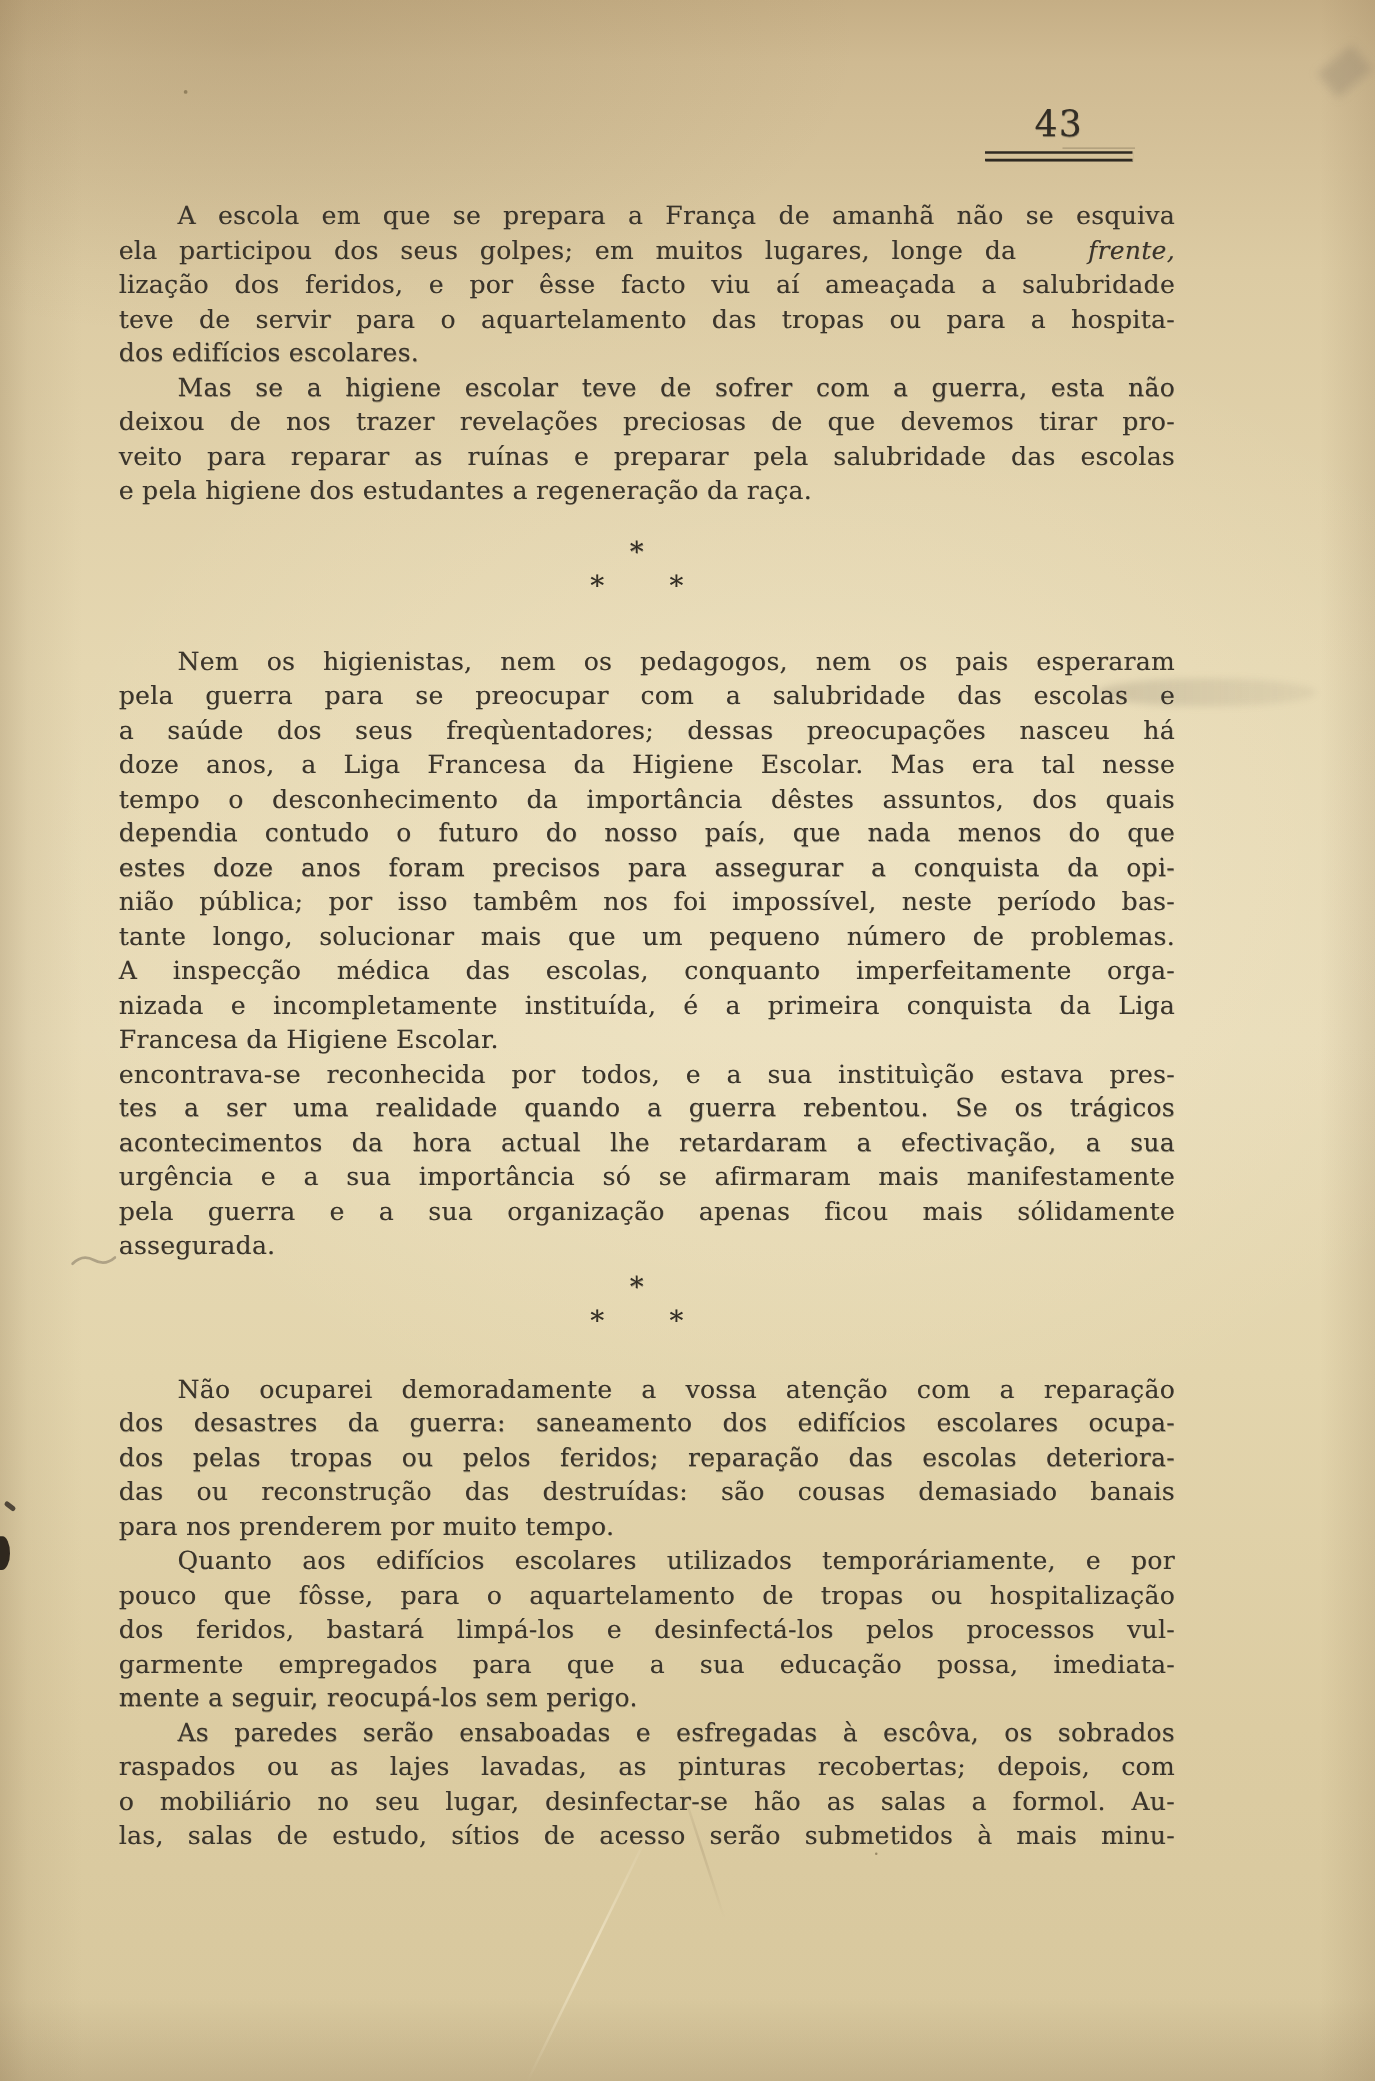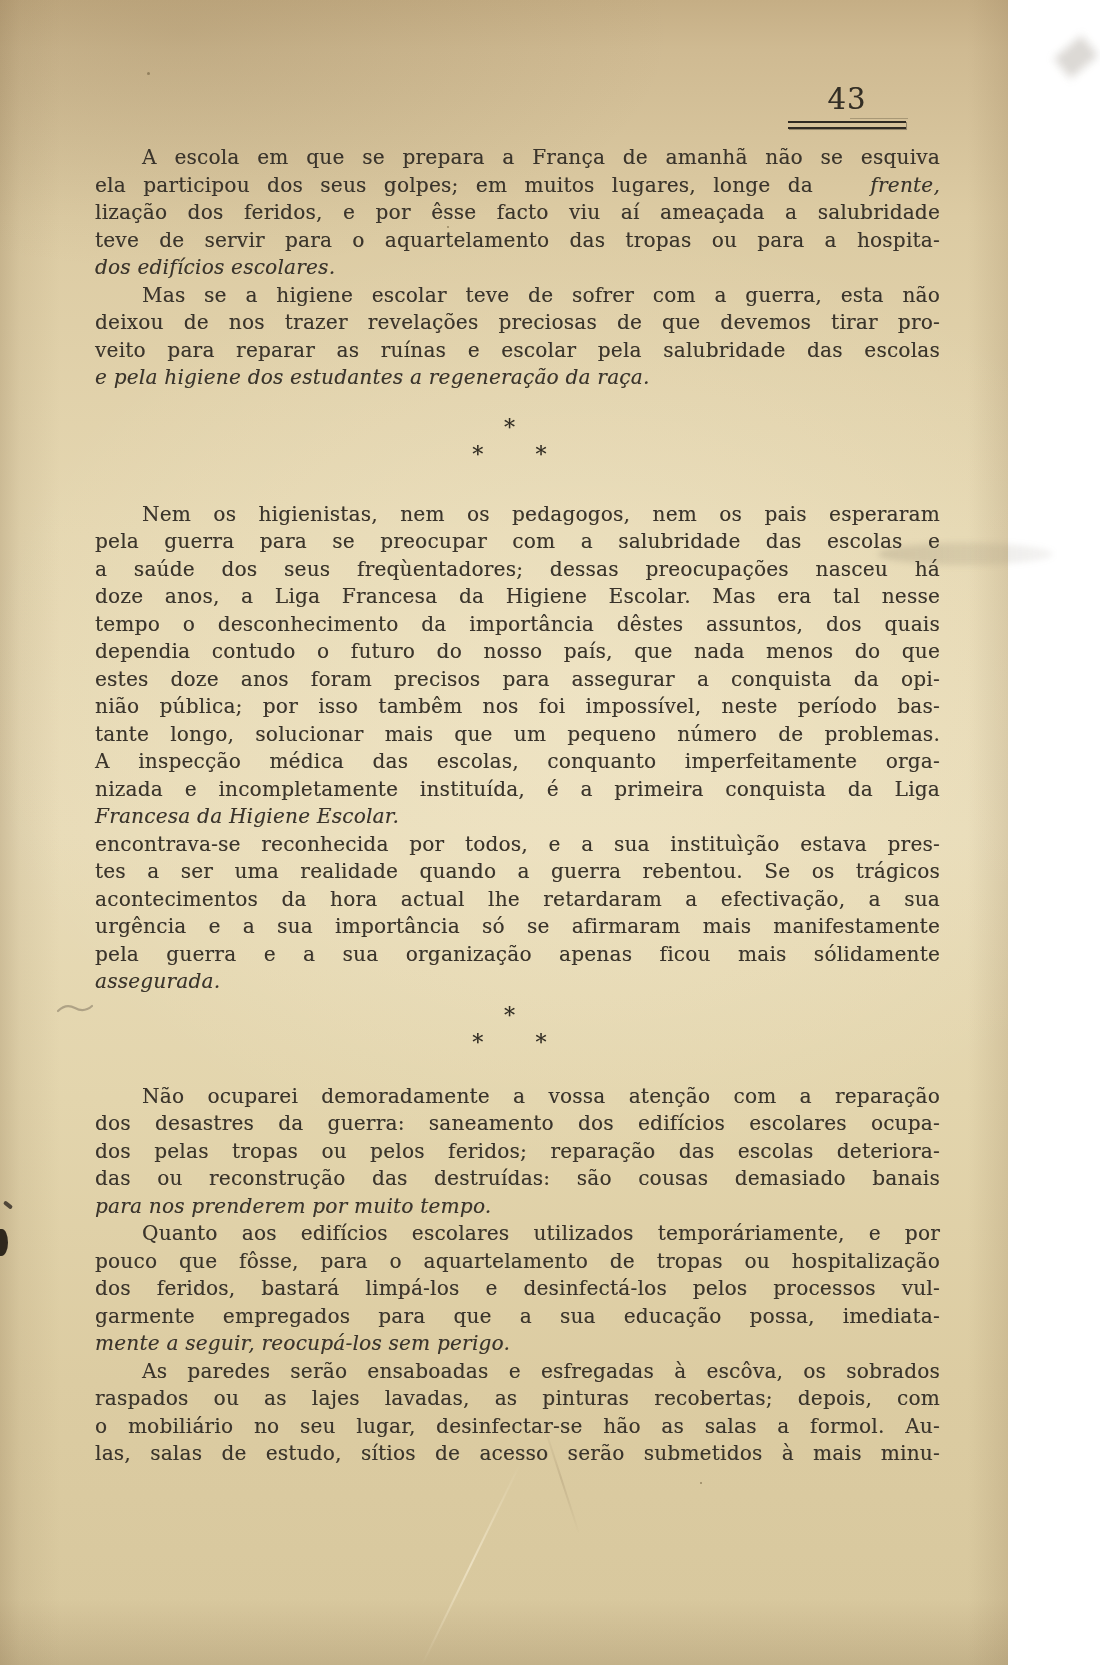--- a/index.html
+++ b/index.html
@@ -3,21 +3,21 @@
 <meta charset="utf-8">
 <style>
   html, body { margin: 0; padding: 0; }
   body {
     width: 1100px; height: 1665px;
     overflow: hidden;
     font-family: "DejaVu Serif", "Liberation Serif", serif;
   }
   .page {
     position: relative;
-    width: 1008px; height: 1665px;
+    width: 1100px; height: 1665px;
     background:
       radial-gradient(ellipse 700px 340px at 18% 2%, rgba(118,94,58,0.16), transparent 70%),
       radial-gradient(ellipse 900px 700px at 58% 42%, rgba(255,249,229,0.30), transparent 68%),
       linear-gradient(90deg, rgba(135,110,75,0.26) 0%, rgba(135,110,75,0.10) 2%, rgba(135,110,75,0) 6%),
       linear-gradient(270deg, rgba(145,120,85,0.20) 0%, rgba(145,120,85,0) 4%),
       linear-gradient(0deg, rgba(128,103,68,0.22) 0%, rgba(128,103,68,0) 4%),
       linear-gradient(180deg, #c5ae85 0%, #cfba92 3%, #dccba3 13%, #e5d7b1 32%, #e8dbb7 50%, #e3d5ad 66%, #dccca2 83%, #d7c79d 100%);
     color: #39332a;
   }
   
@@ -43,36 +43,36 @@
   }
   .rule-ext {
     position: absolute;
     left: 850px; top: 118px;
     width: 58px; height: 1px;
     background: rgba(75,64,48,0.32);
   }
   
   .content {
     position: absolute;
-    left: 95px; top: 144px;
+    left: 95px; top: 159px;
     width: 845px;
     font-size: 20px;
     line-height: 27.5px;
     letter-spacing: 0.25px;
     color: #3a342b;
     text-shadow: 0.3px 0.3px 0.5px rgba(58,52,43,0.42);
   }
   .paragraph { margin: 0; }
   .line {
     text-align: justify;
     text-align-last: justify;
     white-space: normal;
   }
   .line.first { text-indent: 47px; }
-  .line.last { text-align-last: left; font-style: italic; }
+  .line.last { text-align-last: left; }
   .line i { font-style: italic; margin-left: 40px; }
   
   .separator { transform: translateX(-8px); }
   .sep-row {
     text-align: center;
     line-height: 27.5px;
     font-size: 22px;
     color: #332e25;
   }
   .sep-bottom span { margin: 0 26px; }
@@ -149,21 +149,21 @@
       <div class="paragraph">
         <div class="line first">A escola em que se prepara a França de amanhã não se esquiva</div>
         <div class="line">ela participou dos seus golpes; em muitos lugares, longe da <i>frente,</i></div>
         <div class="line">lização dos feridos, e por êsse facto viu aí ameaçada a salubridade</div>
         <div class="line">teve de servir para o aquartelamento das tropas ou para a hospita-</div>
         <div class="line last">dos edifícios escolares.</div>
       </div>
       <div class="paragraph">
         <div class="line first">Mas se a higiene escolar teve de sofrer com a guerra, esta não</div>
         <div class="line">deixou de nos trazer revelações preciosas de que devemos tirar pro-</div>
-        <div class="line">veito para reparar as ruínas e escolar pela salubridade das escolas</div>
+        <div class="line">veito para reparar as ruínas e preparar pela salubridade das escolas</div>
         <div class="line last">e pela higiene dos estudantes a regeneração da raça.</div>
       </div>
       <div class="separator sep-0">
         <div class="sep-row sep-top">*</div>
         <div class="sep-row sep-bottom"><span>*</span><span>*</span></div>
       </div>
       <div class="paragraph">
         <div class="line first">Nem os higienistas, nem os pedagogos, nem os pais esperaram</div>
         <div class="line">pela guerra para se preocupar com a salubridade das escolas e</div>
         <div class="line">a saúde dos seus freqùentadores; dessas preocupações nasceu há</div>

